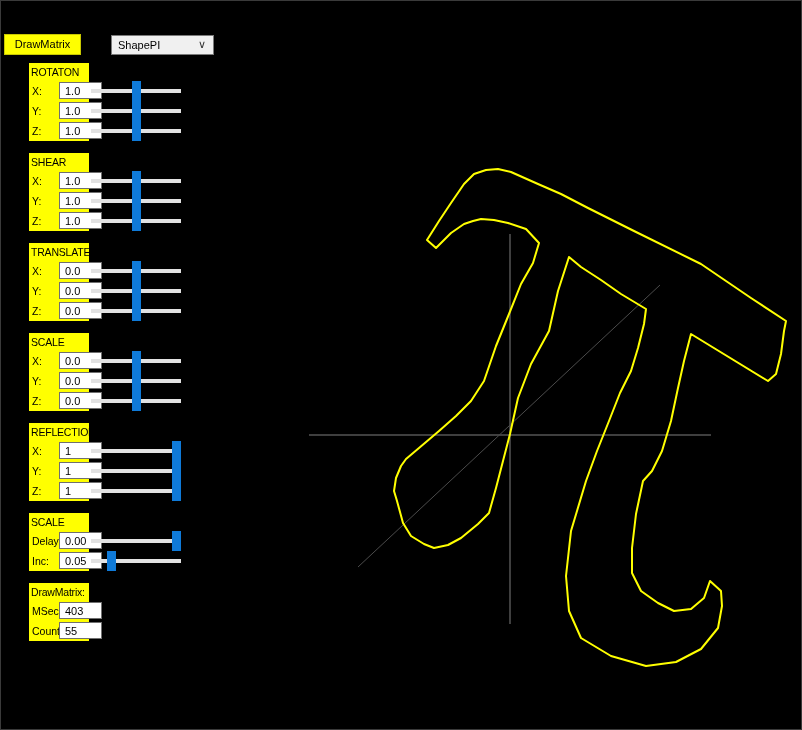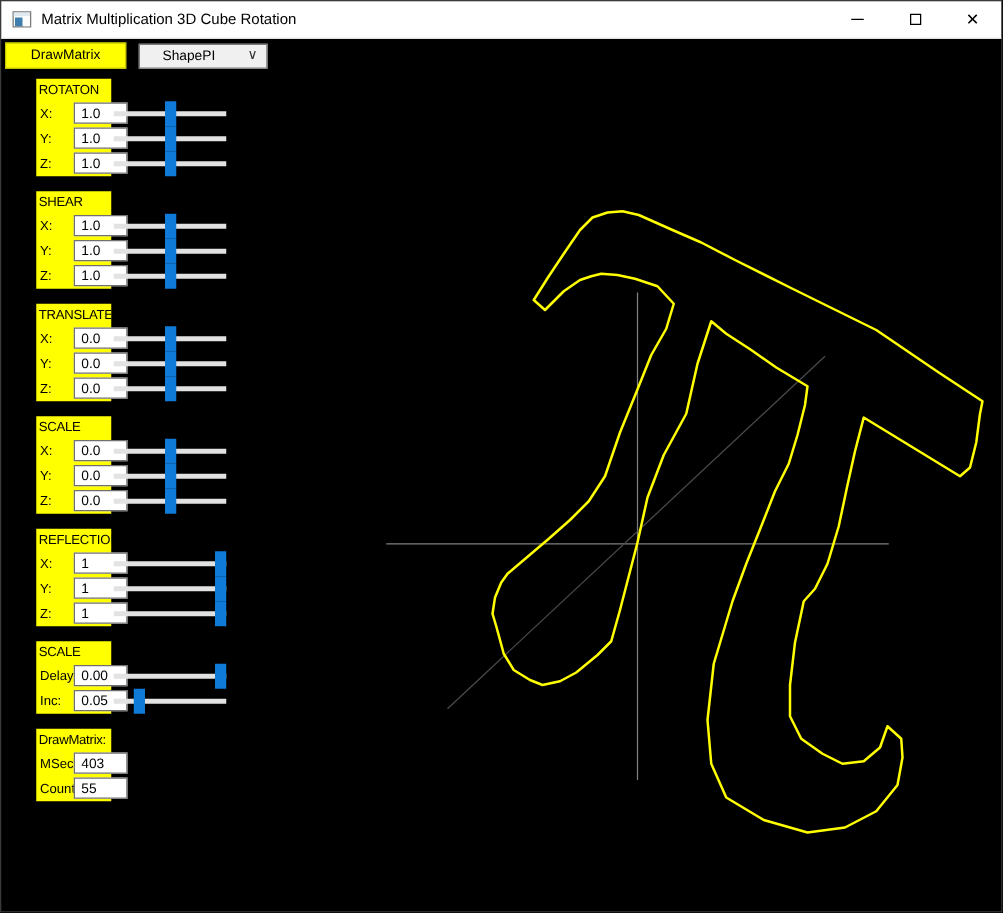--- a/index.html
+++ b/index.html
@@ -18,28 +18,28 @@
   .app-icon .pane-r{position:absolute;left:8px;top:4px;width:5px;height:7px;background:#fbfbfb;}
   .title-text{position:absolute;left:32px;top:0;line-height:29px;font-size:12px;color:#000;white-space:nowrap;}
   .win-controls{position:absolute;right:0;top:0;height:29px;display:flex;}
   .win-btn{width:46px;height:29px;display:flex;align-items:center;justify-content:center;cursor:default;}
   .min-glyph{width:10px;height:1px;background:#000;}
   .max-glyph{width:9px;height:9px;border:1px solid #000;box-sizing:border-box;}
   .close-glyph{font-size:13px;color:#000;line-height:1;}
 
   
   .btn-drawmatrix{
-    position:absolute;left:3px;top:33px;width:97px;height:21px;box-sizing:border-box;
+    position:absolute;left:3px;top:33px;width:77px;height:21px;box-sizing:border-box;
     background:var(--yellow,#ffff00);border:1px solid #c8c800;color:#000;
     font-size:11px;text-align:center;line-height:19px;cursor:default;
   }
   .dropdown{
     position:absolute;left:110px;top:34px;width:103px;height:20px;box-sizing:border-box;
     background:#f0f0f0;border:1px solid #7a7a7a;font-size:11px;line-height:18px;
-    padding-left:18px;color:#000;cursor:default;
+    padding-left:6px;color:#000;cursor:default;
   }
   .dropdown .chev{position:absolute;right:7px;top:-1px;font-size:11px;color:#333;}
 
   
   #sections{position:absolute;left:0;top:62px;width:160px;margin-left:28px;}
   .section{position:relative;width:60px;background:var(--yellow,#ffff00);margin-bottom:12px;}
   .sec-title{height:18px;line-height:18px;font-size:10.5px;letter-spacing:-0.2px;color:#000;padding-left:2px;white-space:nowrap;overflow:hidden;}
   .row{position:relative;height:20px;width:160px;}
   .row-label{position:absolute;left:3px;top:0;line-height:20px;font-size:10.5px;color:#000;white-space:nowrap;}
   .val-input{
@@ -59,39 +59,20 @@
 
 <div class="window">
 
   <svg id="scene" width="802" height="730" viewBox="0 0 802 730">
     <line id="axis-v" stroke-width="1" x1="509" y1="233" x2="509" y2="623" stroke="#7f7f7f"></line>
     <line id="axis-h" stroke-width="1" x1="308" y1="434" x2="710" y2="434" stroke="#7f7f7f"></line>
     <line id="axis-d" stroke-width="1" x1="357" y1="566" x2="659" y2="284" stroke="#4b4b4b"></line>
     <polyline id="pi-outline" fill="none" stroke-width="2" stroke-linejoin="round" stroke-linecap="round" points="426,239 438,220 450,202 463,183 473,173 485,169 497,168 510,171 537,183 560,193 587,207 633,230 700,263 750,297 785,320 783,330 780,353 775,373 767,380 690,333 683,360 677,387 670,420 661,450 651,470 642,480 635,513 631,547 631,572 640,590 657,602 673,610 690,608 703,597 709,580 720,590 721,605 717,627 700,648 675,661 645,665 610,655 580,637 568,610 565,575 570,530 585,480 596,450 608,420 619,392 630,370 637,347 643,323 645,308 620,293 600,279 580,266 568,256 557,290 548,330 530,363 517,397 509,433 502,460 495,487 488,512 477,523 460,537 447,544 433,547 423,543 410,535 402,522 396,500 393,490 395,477 400,465 405,458 418,447 438,430 455,415 470,400 483,380 495,345 508,313 520,283 532,262 538,242 525,228 507,222 493,219 480,218 472,220 463,223 450,232 435,247 426,239" stroke="#ffff00"></polyline>
   </svg>
 
-  <div class="titlebar">
-    <div class="app-icon">
-      <div class="bar"></div>
-      <div class="pane-l"></div>
-      <div class="pane-r"></div>
-    </div>
-    <div class="title-text">Matrix Multiplication 3D Cube Rotation</div>
-    <div class="win-controls">
-      <div class="win-btn">
-        <div class="min-glyph"></div>
-      </div>
-      <div class="win-btn">
-        <div class="max-glyph"></div>
-      </div>
-      <div class="win-btn">
-        <div class="close-glyph">✕</div>
-      </div>
-    </div>
-  </div>
 
   <div class="btn-drawmatrix">DrawMatrix</div>
   <div class="dropdown">
     <span>ShapePI</span>
     <span class="chev">∨</span>
   </div>
 
   <div id="sections">
       <div class="section">
         <div class="sec-title">ROTATON</div>

